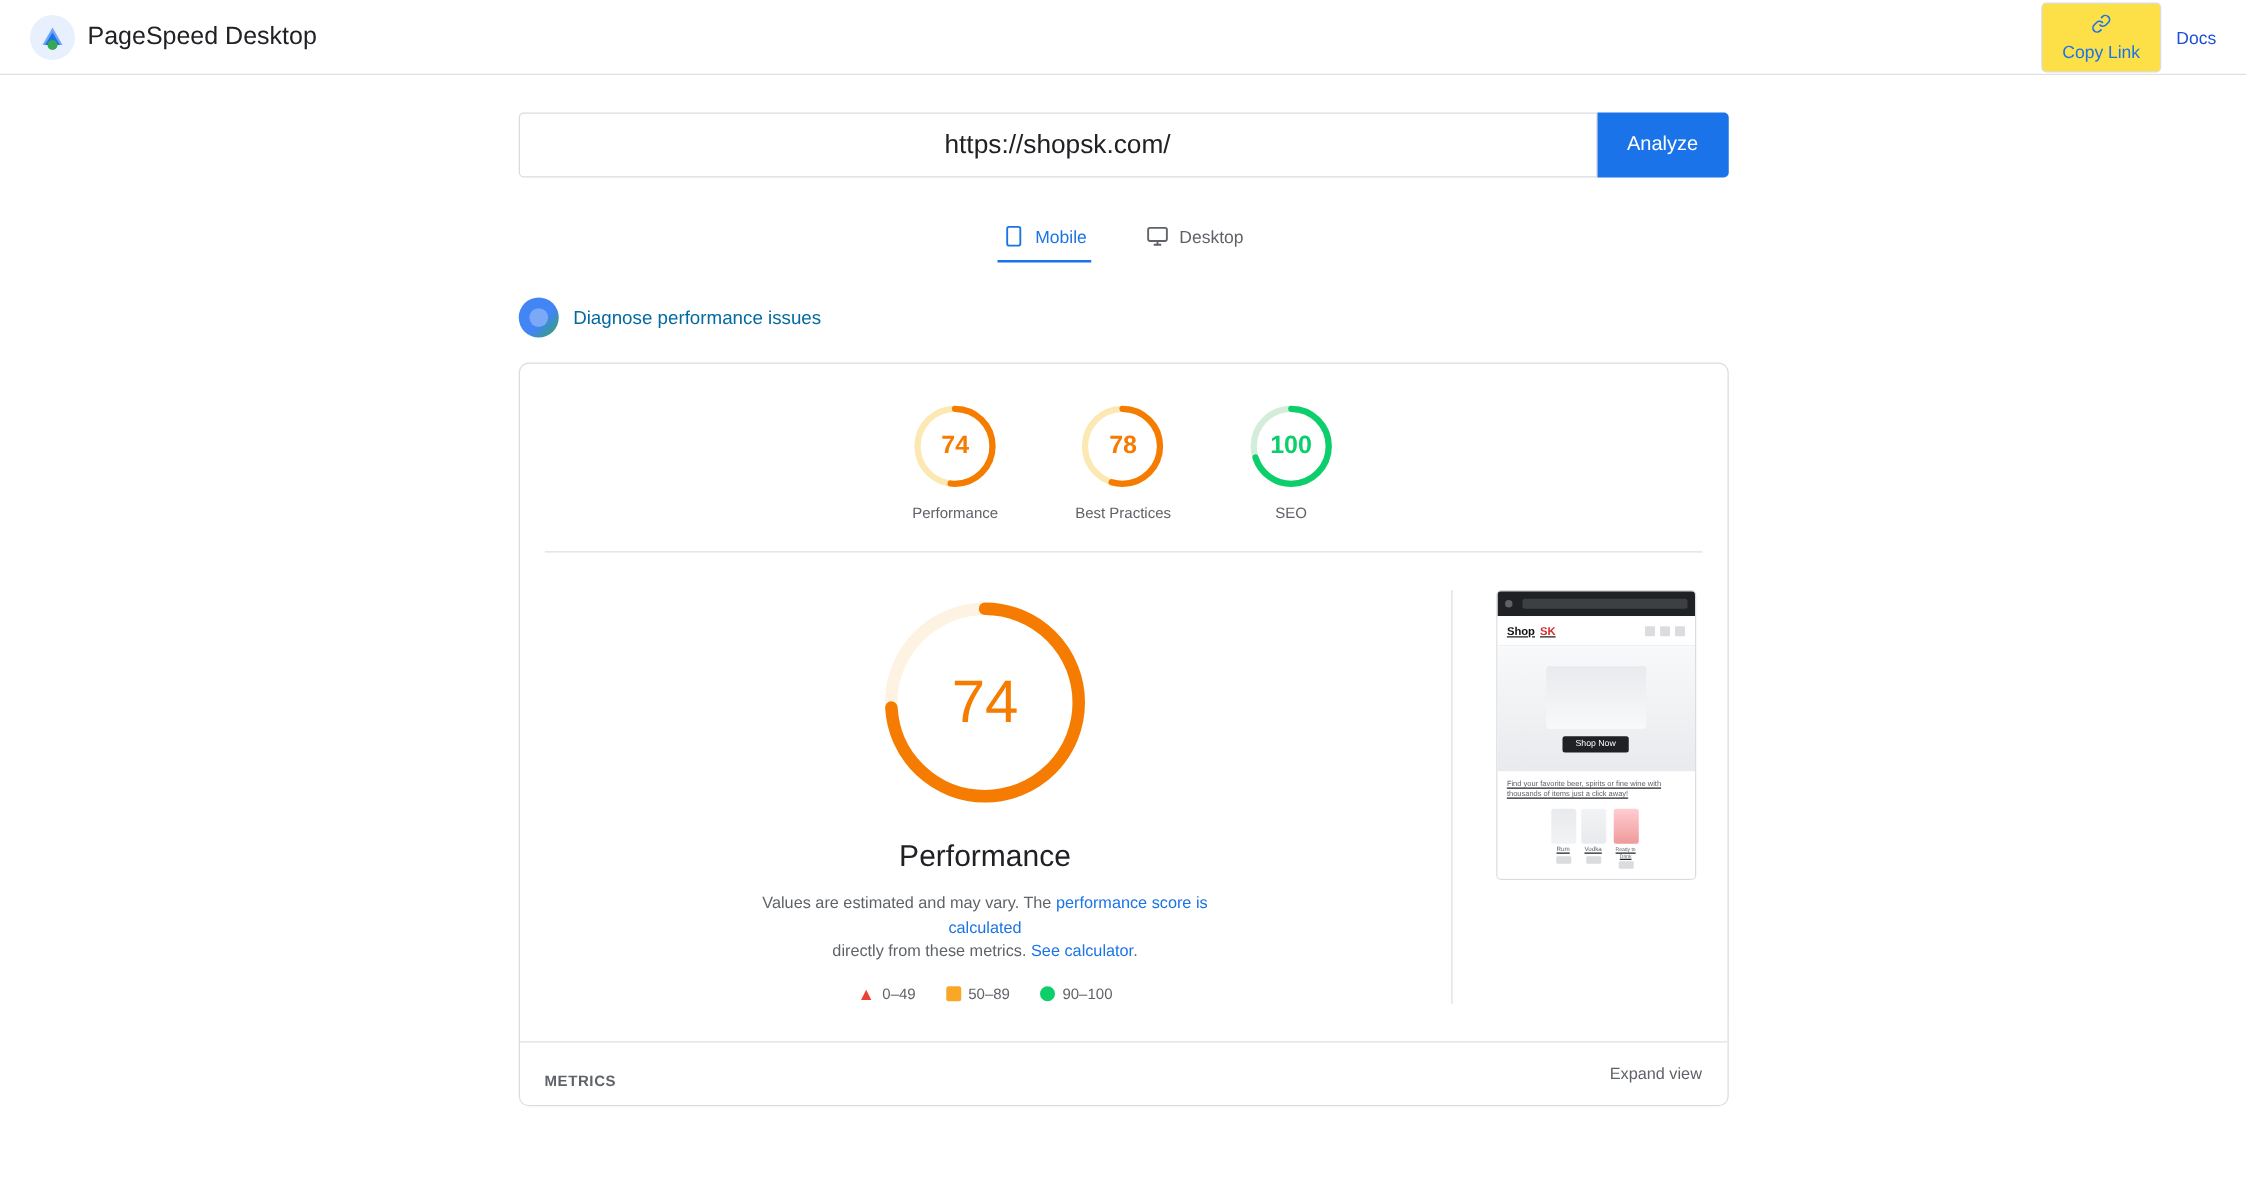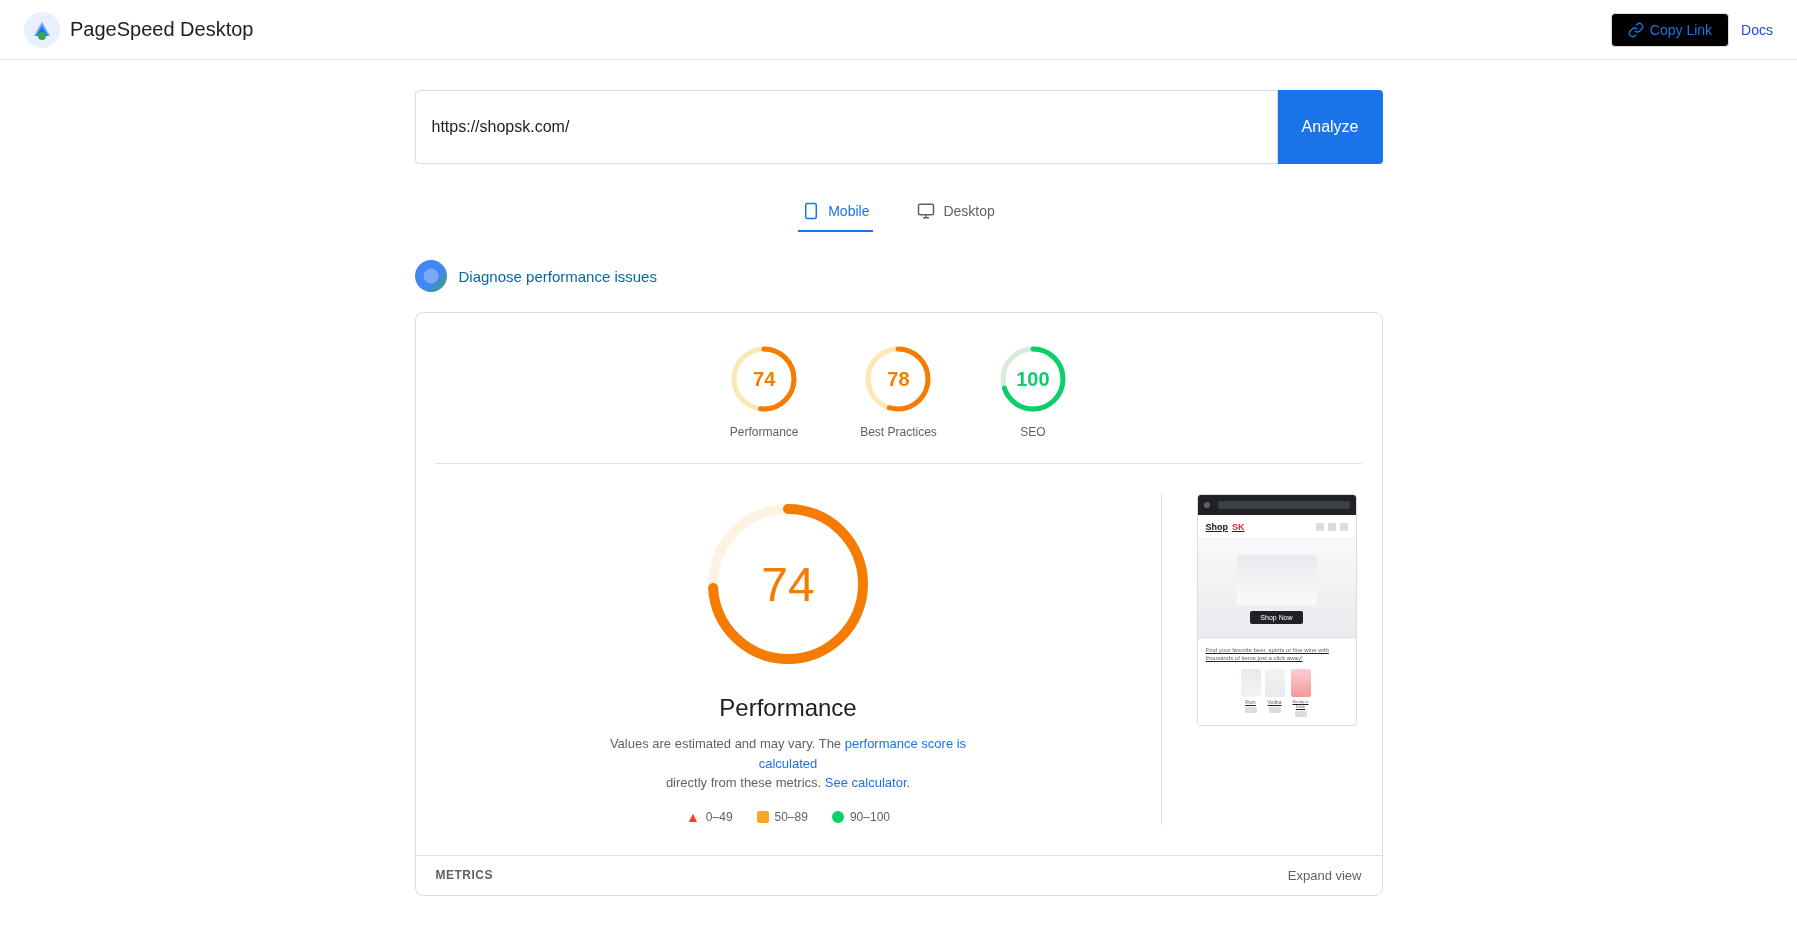--- a/index.html
+++ b/index.html
@@ -33,24 +33,25 @@
       align-items: center;
       gap: 12px;
     }
     .copy-link-btn {
       display: flex;
       align-items: center;
       gap: 6px;
       border: 1px solid #dadce0;
       border-radius: 4px;
       padding: 8px 16px;
-      background: #000000;
+      background: #fde047;
       cursor: pointer;
       font-size: 14px;
       color: #1a73e8;
+      flex-direction: column;
     }
     .docs-link {
       color: #1d4ed8;
       font-size: 14px;
       text-decoration: none;
       cursor: pointer;
     }
 
     
     .main {
@@ -63,30 +64,31 @@
     .search-bar {
       display: flex;
       gap: 0;
       margin-bottom: 28px;
     }
     .url-input {
       flex: 1;
       border: 1px solid #dadce0;
       border-radius: 4px 0 0 4px;
       padding: 12px 16px;
-      font-size: 16px;
+      font-size: 21px;
       color: #202124;
       outline: none;
+      text-align: center;
     }
     .analyze-btn {
       background: #1a73e8;
       color: #fff;
       border: none;
       border-radius: 0 4px 4px 0;
-      padding: 28px 24px;
+      padding: 17px 24px;
       font-size: 16px;
       cursor: pointer;
       font-weight: 500;
     }
 
     
     .tabs {
       display: flex;
       justify-content: center;
       gap: 40px;
@@ -368,20 +370,21 @@
       align-items: center;
       padding: 12px 20px;
       border-top: 1px solid #e0e0e0;
     }
     .metrics-label {
       font-size: 12px;
       font-weight: 600;
       color: #5f6368;
       letter-spacing: 0.5px;
       text-transform: uppercase;
+      margin-top: 12px;
     }
     .expand-view {
       font-size: 13px;
       color: #5f6368;
       cursor: pointer;
     }
   </style>
 </head>
 <body>
 

